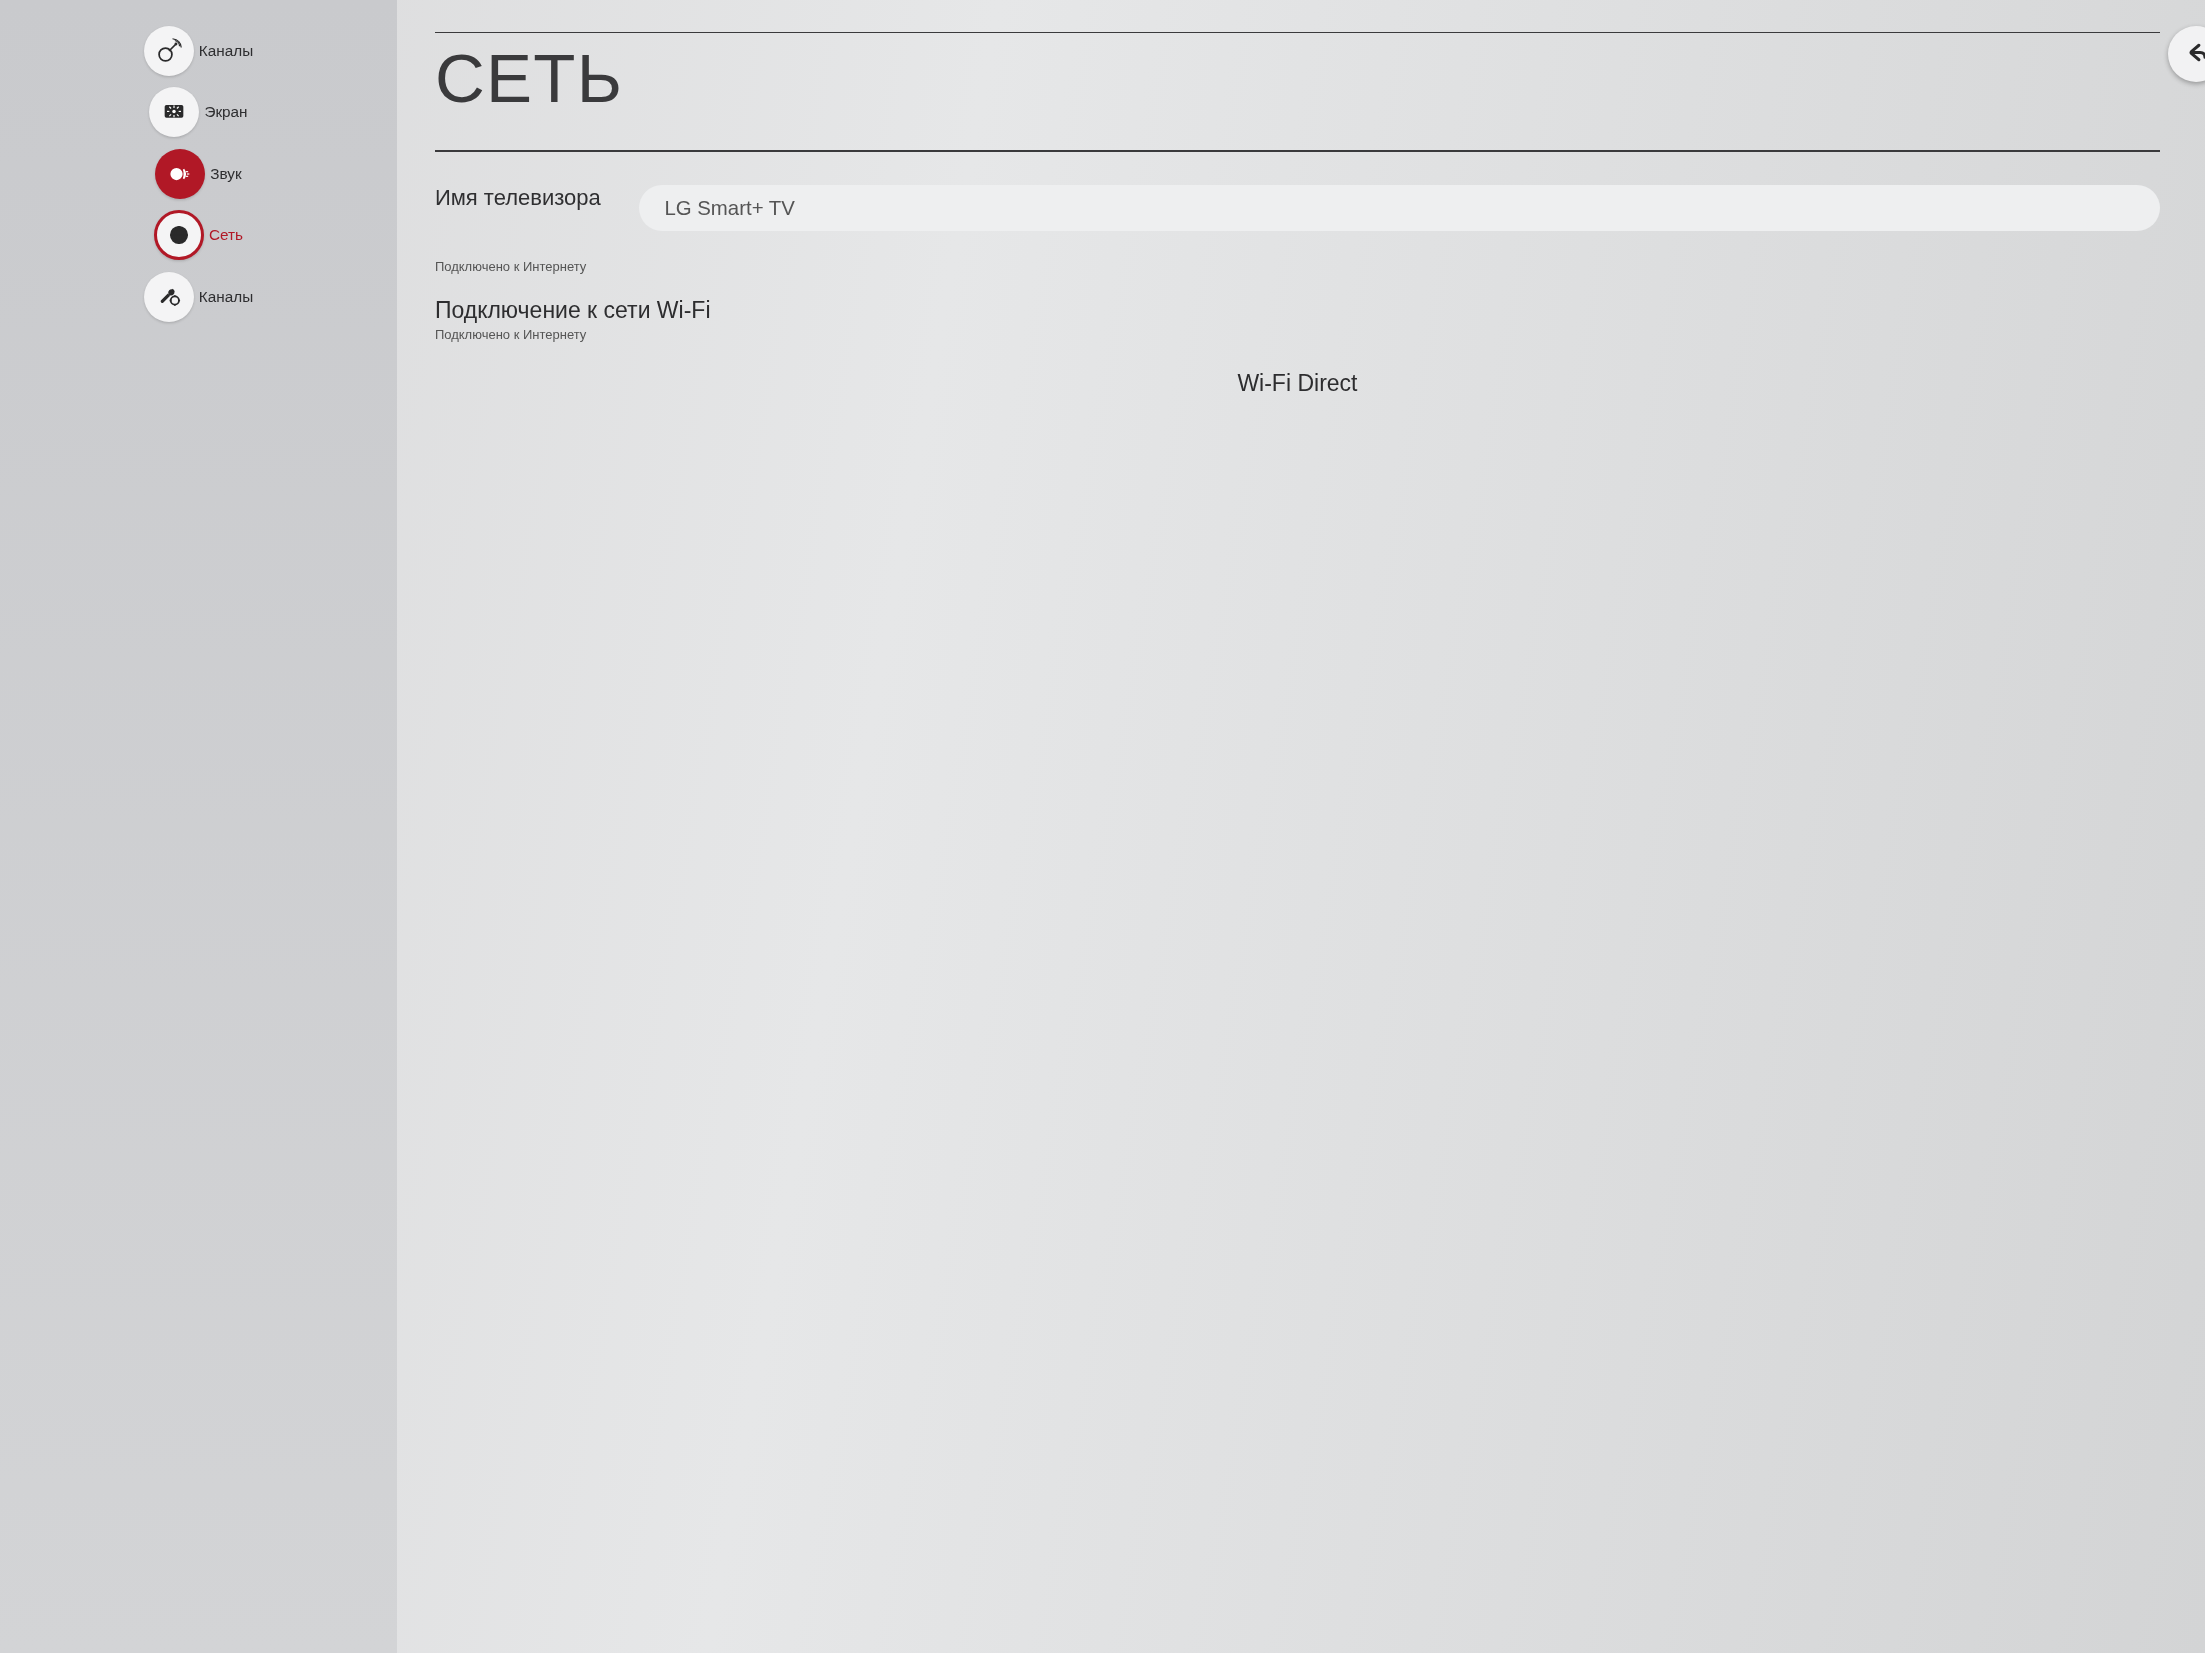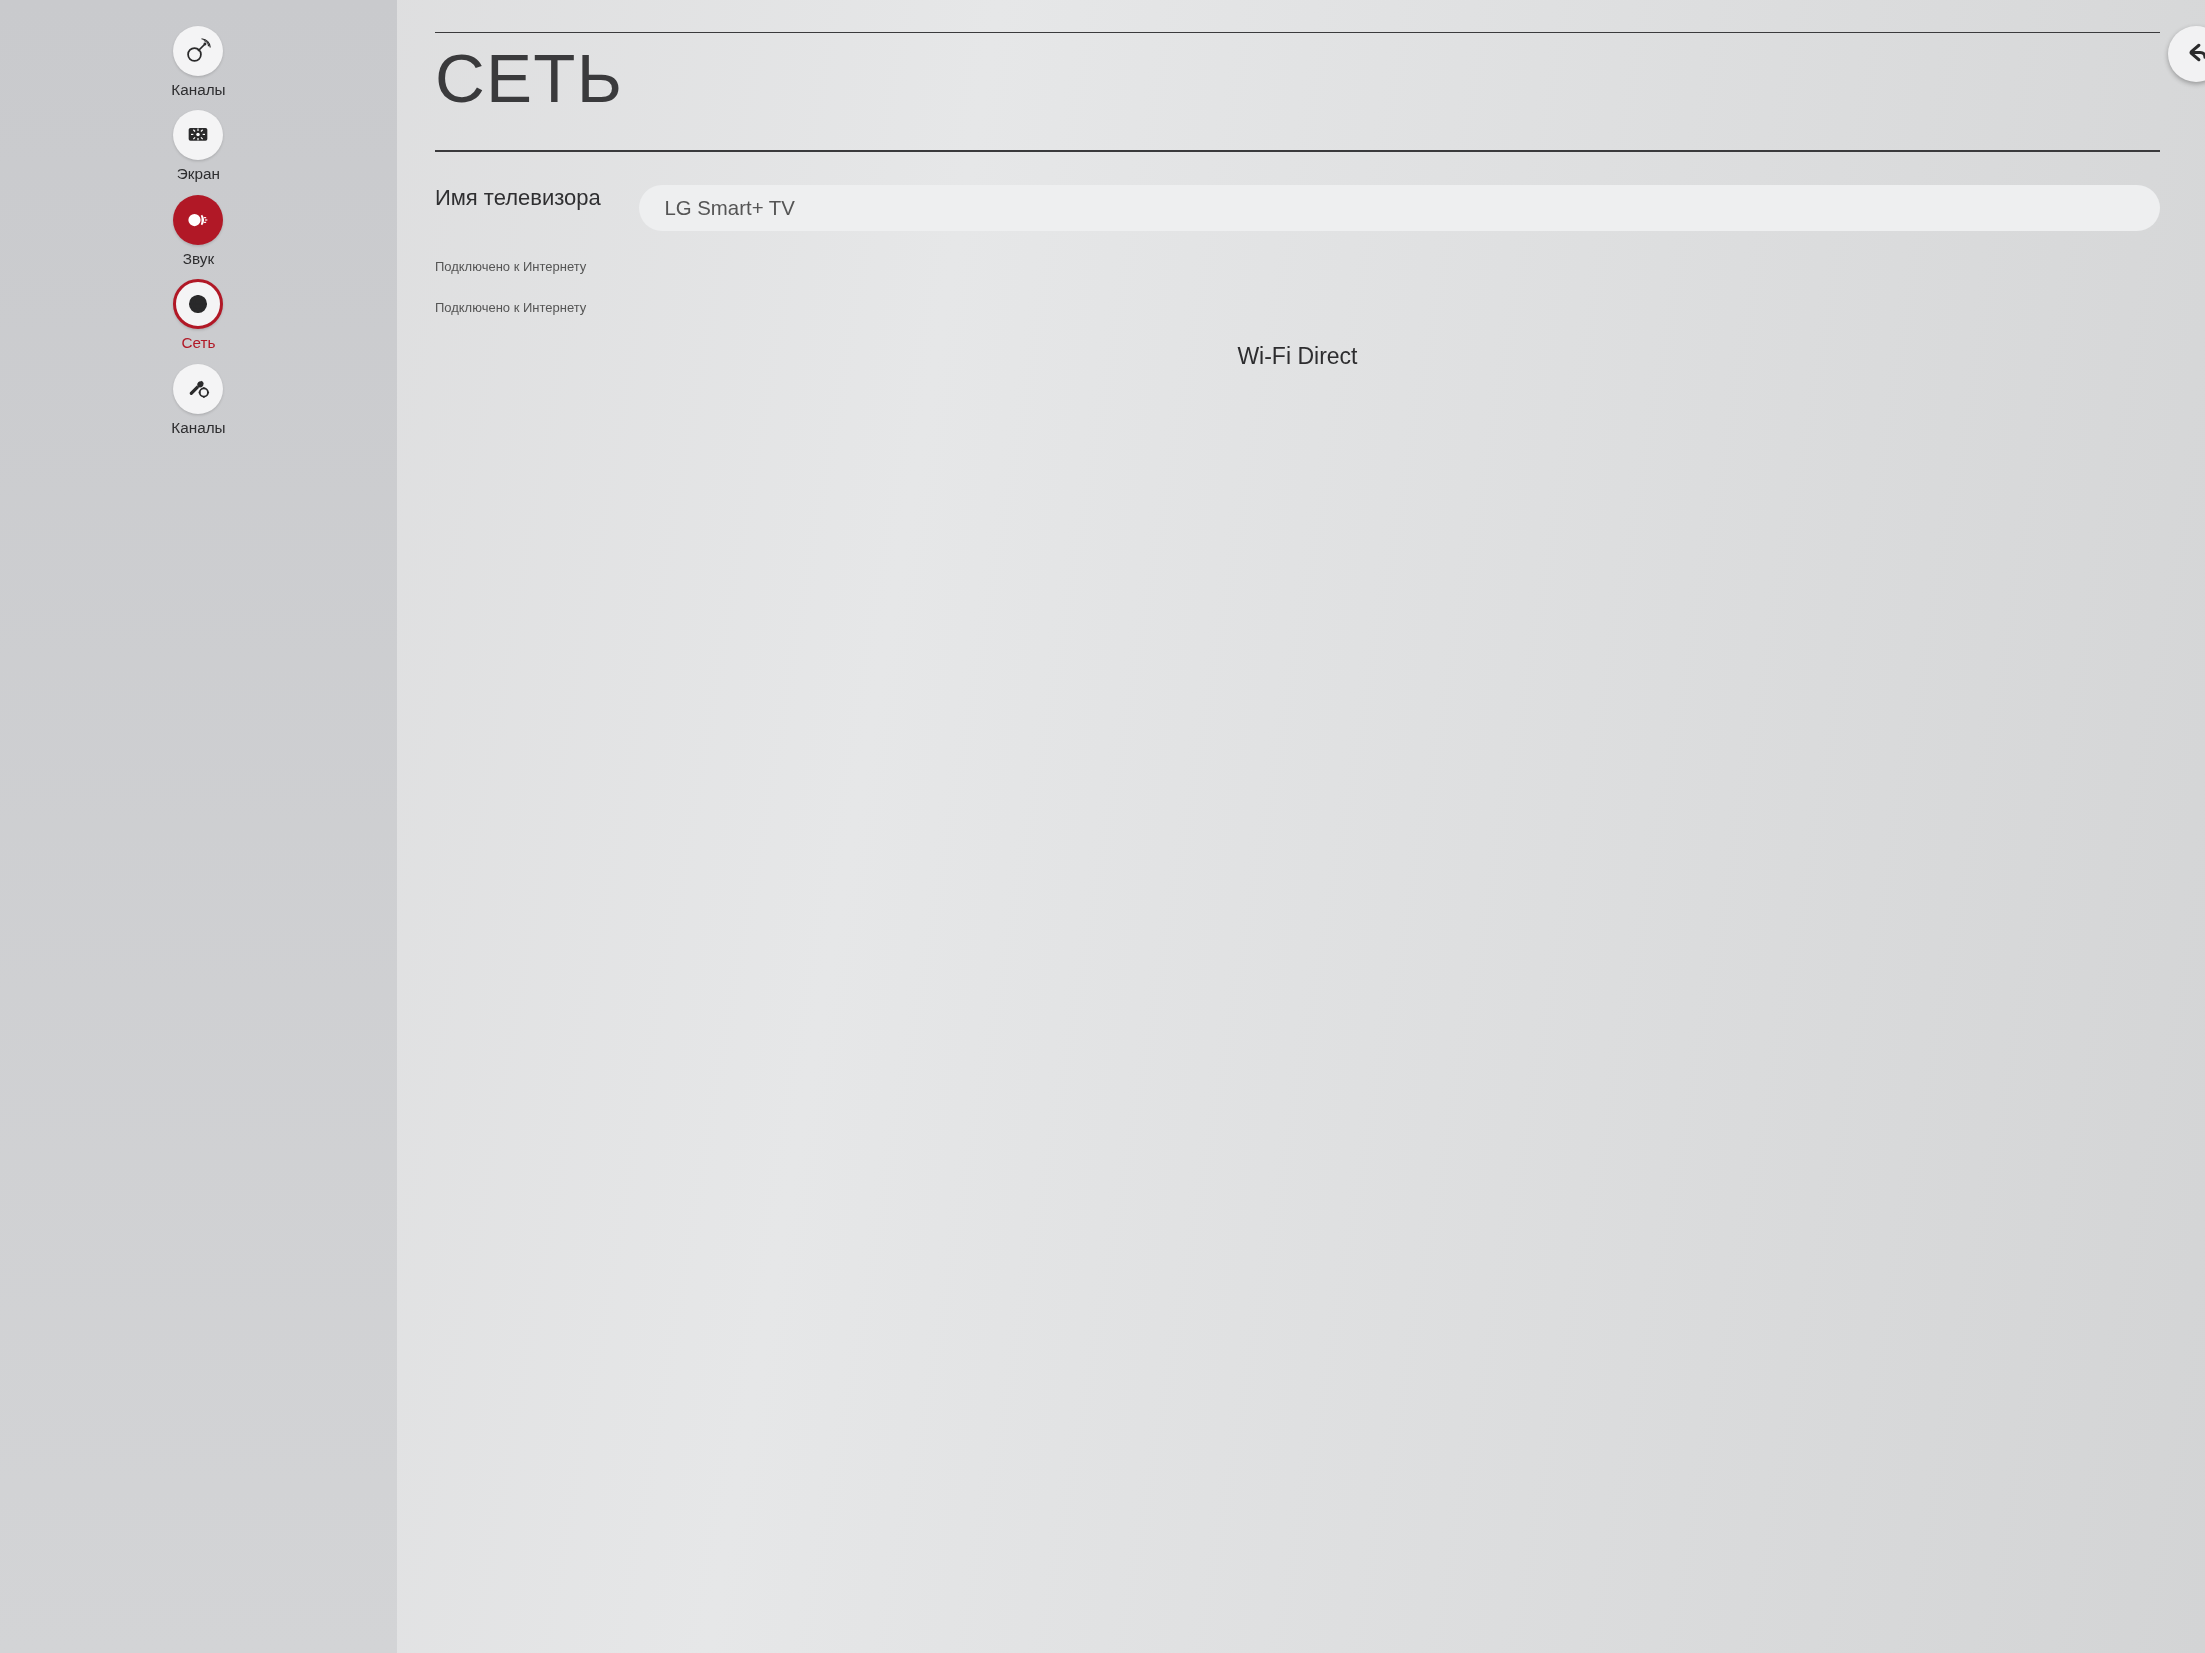--- a/index.html
+++ b/index.html
@@ -25,21 +25,21 @@
     min-width: 128px;
     background: linear-gradient(180deg, #c9cacd 0%, #d3d4d6 100%);
     display: flex;
     flex-direction: column;
     align-items: center;
     padding-top: 25.5px;
     gap: 11.5px;
   }
   .side-item {
     display: flex;
-    flex-direction: column;
+    flex-direction: row;
     align-items: center;
     gap: 5.1px;
     cursor: pointer;
   }
   .side-icon {
     width: 50px;
     height: 50px;
     border-radius: 50%;
     background: #f4f4f5;
     display: flex;
@@ -232,20 +232,21 @@
     <div class="row">
       <div class="row-label">Имя телевизора</div>
       <div class="row-value-pill">LG Smart+ TV</div>
     </div>
 
     <div class="row-block">
       <div class="sub">Подключено к Интернету</div>
     </div>
 
     <div class="row-block">
+      <div class="big">Подключение к сети Wi-Fi</div>
       <div class="sub">Подключено к Интернету</div>
     </div>
 
     <div class="row-simple">Wi-Fi Direct</div>
 
 
     <div class="back-btn">
       <span>
         <svg viewBox="0 0 48 48">
             <path d="M28 12 l-12 10 q-2 2 0 4 l12 10" fill="none" stroke="#2a2a2b" stroke-width="5" stroke-linecap="round" stroke-linejoin="round"></path>

